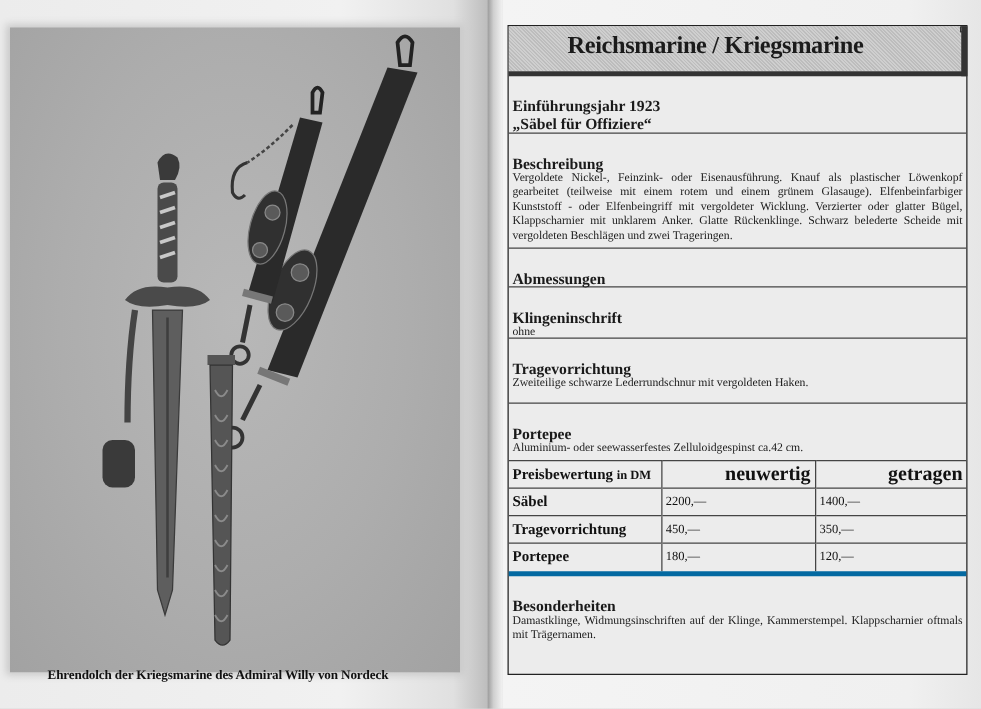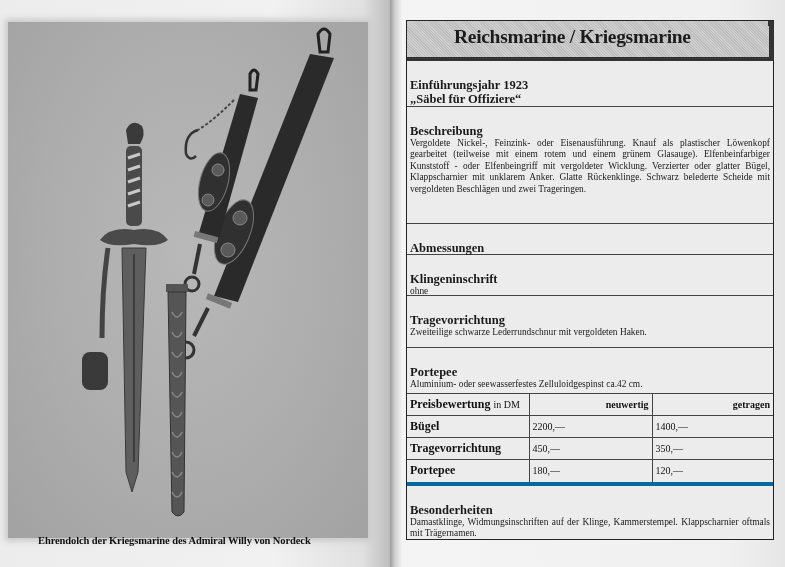--- a/index.html
+++ b/index.html
@@ -55,37 +55,37 @@
     font-size: 19.5px; font-weight: bold; letter-spacing: -0.3px; color: #1b1b1b; margin-left: 44px;
   }
   .section {
     border-top: 1px solid #444; padding: 18px 3px 0 3px;
   }
   .section h3 { font-size: 12.5px; font-weight: bold; line-height: 13px; color: #1a1a1a; }
   .section p  { font-size: 9.4px; line-height: 11.4px; text-align: justify; color: #1a1a1a; }
   .intro h3 { line-height: 13.5px; }
   .sec-intro { height: 45px; border-top: none; }
   .sec-desc  { height: 92px; }
-  .sec-dim   { height: 31px; margin-top: 25px; }
+  .sec-dim   { height: 31px; }
   .sec-blade { height: 41px; }
   .sec-carry { height: 52px; }
   .sec-port  { height: 46px; }
 
   .price-table { width: 100%; border-collapse: collapse; }
   .price-table td {
     border-top: 1px solid #444; border-right: 1px solid #444;
     height: 22px; padding: 0 3px; font-size: 10px; vertical-align: middle;
   }
   .price-table td:last-child { border-right: none; }
   .price-table .c1 { width: 122px; }
   .price-table .c2 { width: 123px; }
   .price-table .rowlabel { font-size: 12px; font-weight: bold; }
   .price-table .num { }
-  .price-table .colhead { text-align: right; font-weight: bold; font-size: 10px; }
-  .price-table .small { font-weight: normal; font-size: 10px; }
+  .price-table .colhead { text-align: right; font-weight: bold; font-size: 16px; }
+  .price-table .small { font-weight: bold; font-size: 10px; }
 
   .sec-special { border-top: 4px solid #0369a1; height: 60px; }
 </style>
 </head>
 <body>
 
 <div class="left-page">
   <div class="photo">
     <svg width="360" height="516" viewBox="0 0 360 516">
 
@@ -186,21 +186,21 @@
     </div>
 
     <table class="price-table">
       <tbody>
           <tr>
         <td class="c1 rowlabel"><span>Preisbewertung</span> <span class="small">in DM</span></td>
         <td class="c2 colhead">neuwertig</td>
         <td class="colhead">getragen</td>
       </tr>
       <tr>
-        <td class="c1 rowlabel">Bügel</td>
+        <td class="c1 rowlabel">Säbel</td>
         <td class="c2 num">2200,—</td>
         <td class="num">1400,—</td>
       </tr>
       <tr>
         <td class="c1 rowlabel">Tragevorrichtung</td>
         <td class="c2 num">450,—</td>
         <td class="num">350,—</td>
       </tr>
       <tr>
         <td class="c1 rowlabel">Portepee</td>

